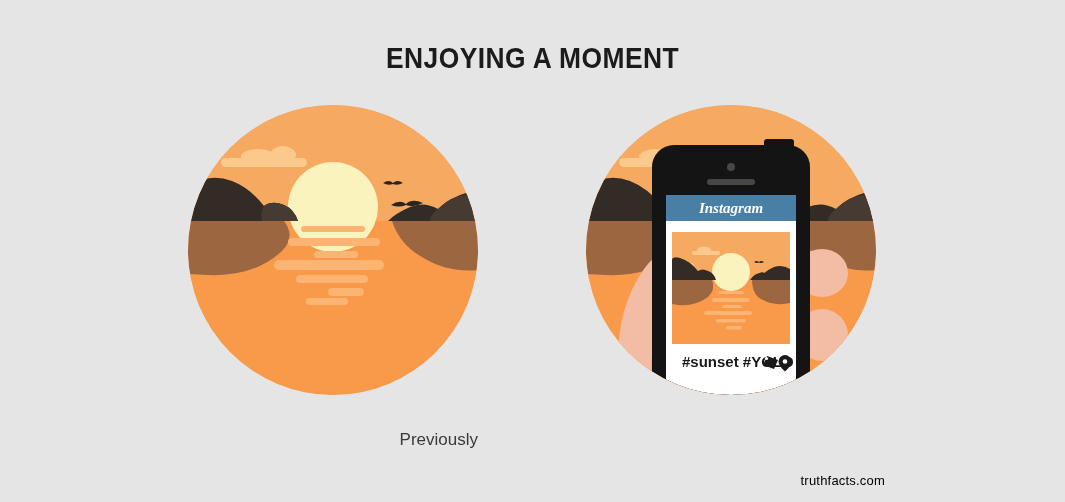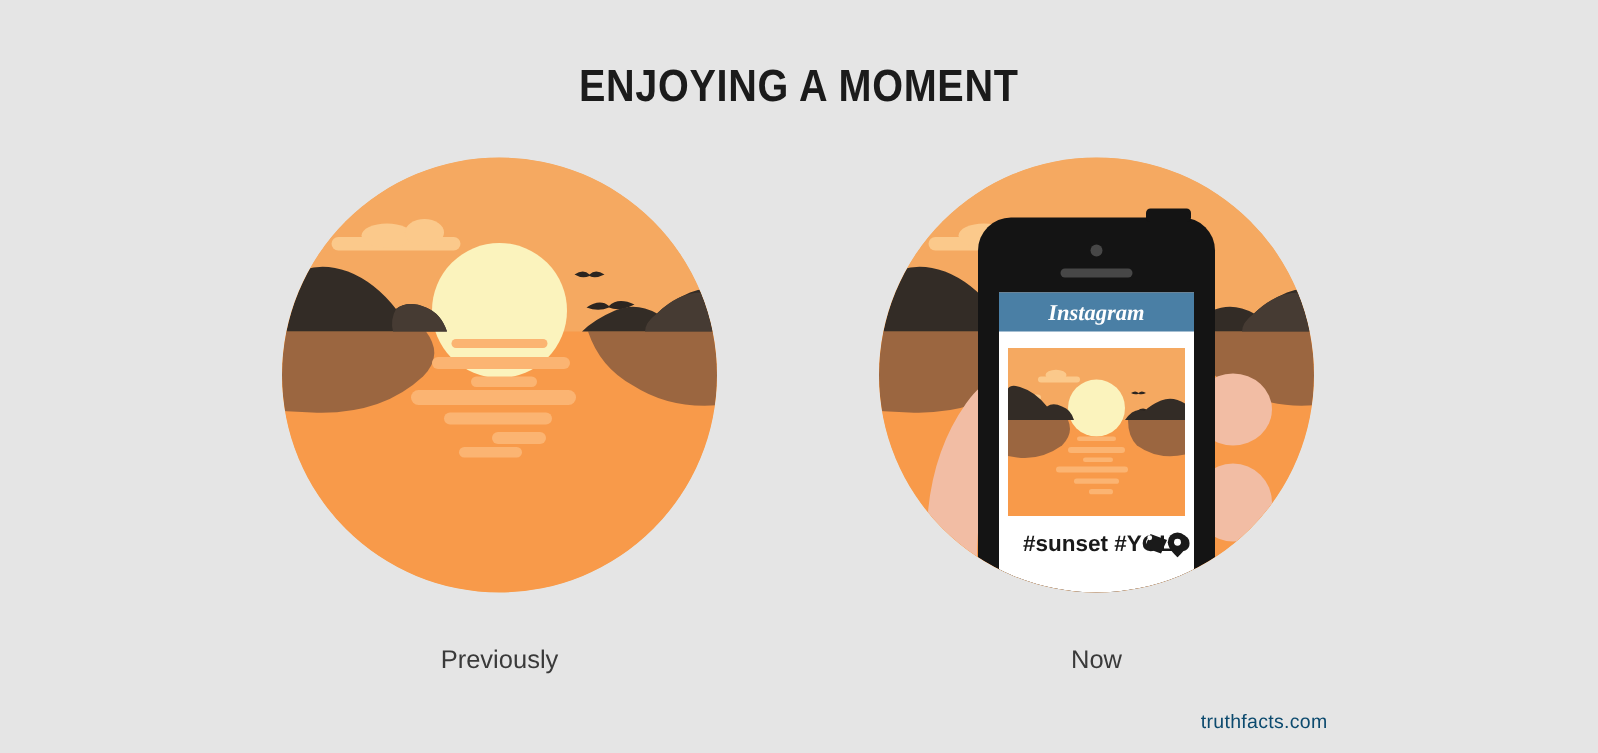--- a/index.html
+++ b/index.html
@@ -54,32 +54,32 @@
     height: 290px;
     border-radius: 50%;
     overflow: hidden;
     background: #f5a961;
   }
 
   .panel-caption {
     position: absolute;
     top: 325px;
     width: 290px;
-    text-align: center;
+    text-align: right;
     font-size: 17px;
     color: #3a3a3a;
   }
 
   
   #watermark {
     position: absolute;
     right: 22px;
     bottom: 14px;
     font-size: 13px;
-    color: #0c4a6e;
+    color: #000000;
     letter-spacing: 0.2px;
   }
 
   svg { display: block; }
 </style>
 </head>
 <body>
 
 <div id="comic">
 
@@ -233,18 +233,17 @@
             <circle cx="180.5" cy="253.5" r="1.6" fill="#ffffff"></circle>
           </g>
 
           <g>
             <path d="M199 250 a6.5 6.5 0 0 1 6.5 6.5 c0 4.5 -6.5 10 -6.5 10 s-6.5 -5.5 -6.5 -10 a6.5 6.5 0 0 1 6.5 -6.5 z" fill="#1a1a1a"></path>
             <circle cx="199" cy="256.5" r="2.3" fill="#ffffff"></circle>
           </g>
         </g>
       </svg>
     </div>
-    <div class="panel-caption">Now</div>
   </div>
 
   <div id="watermark">truthfacts.com</div>
 
 </div>
 
 </body></html>

